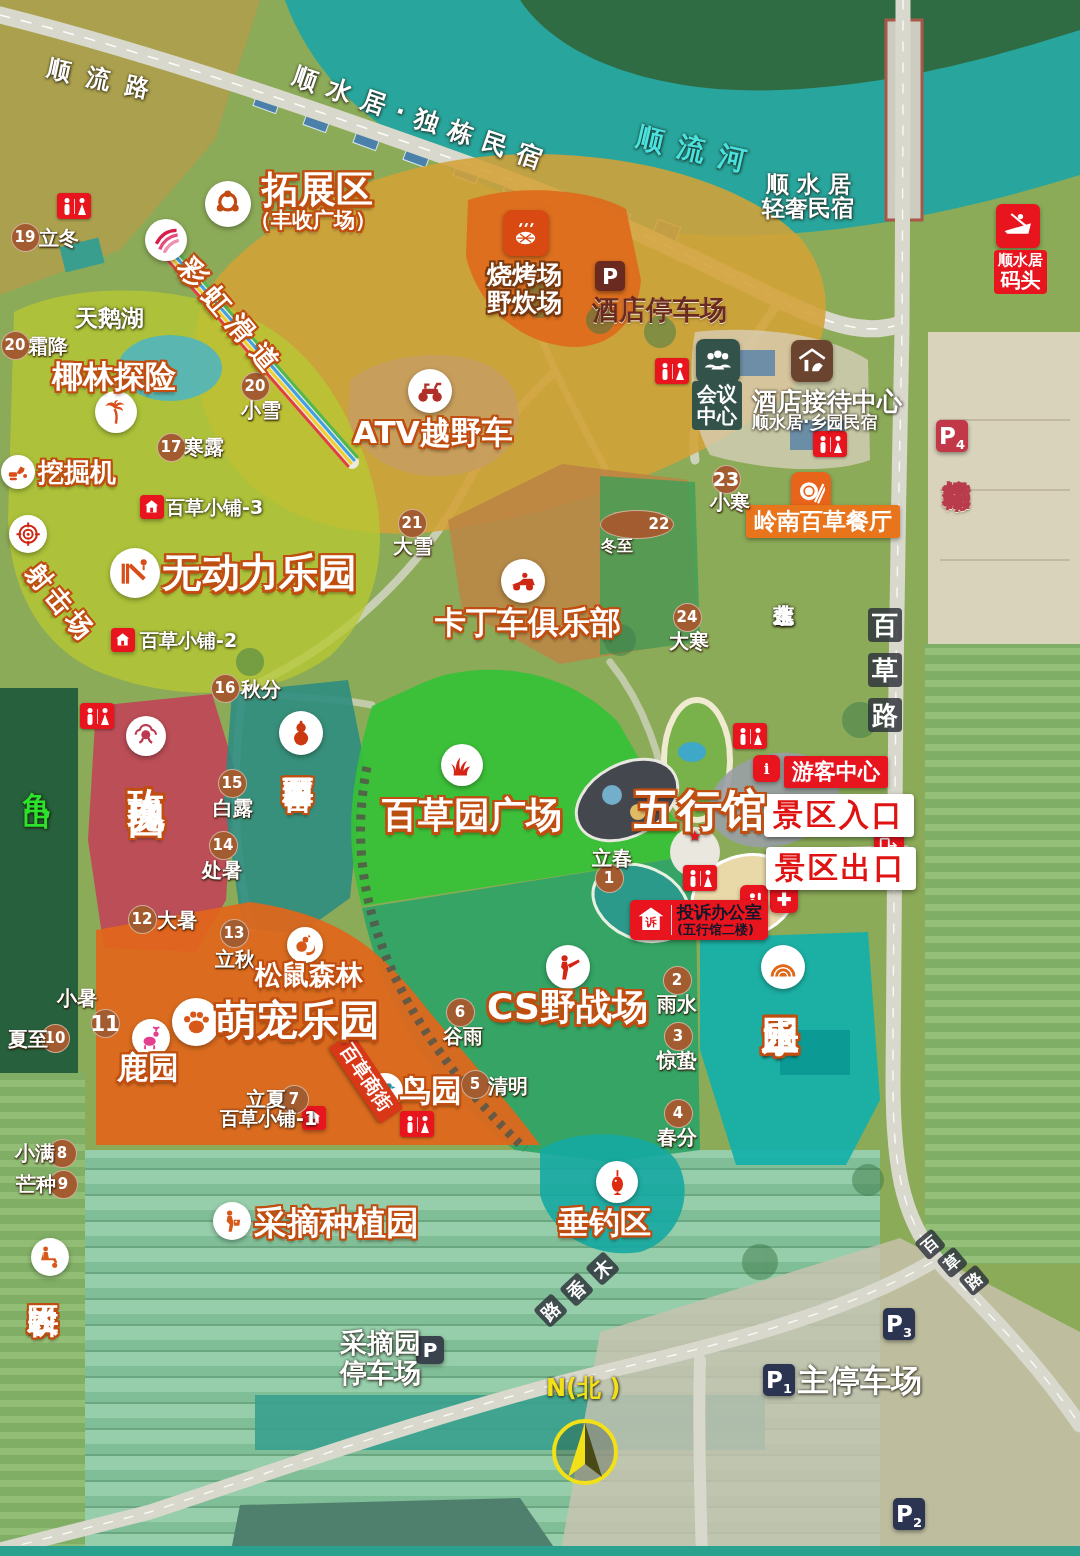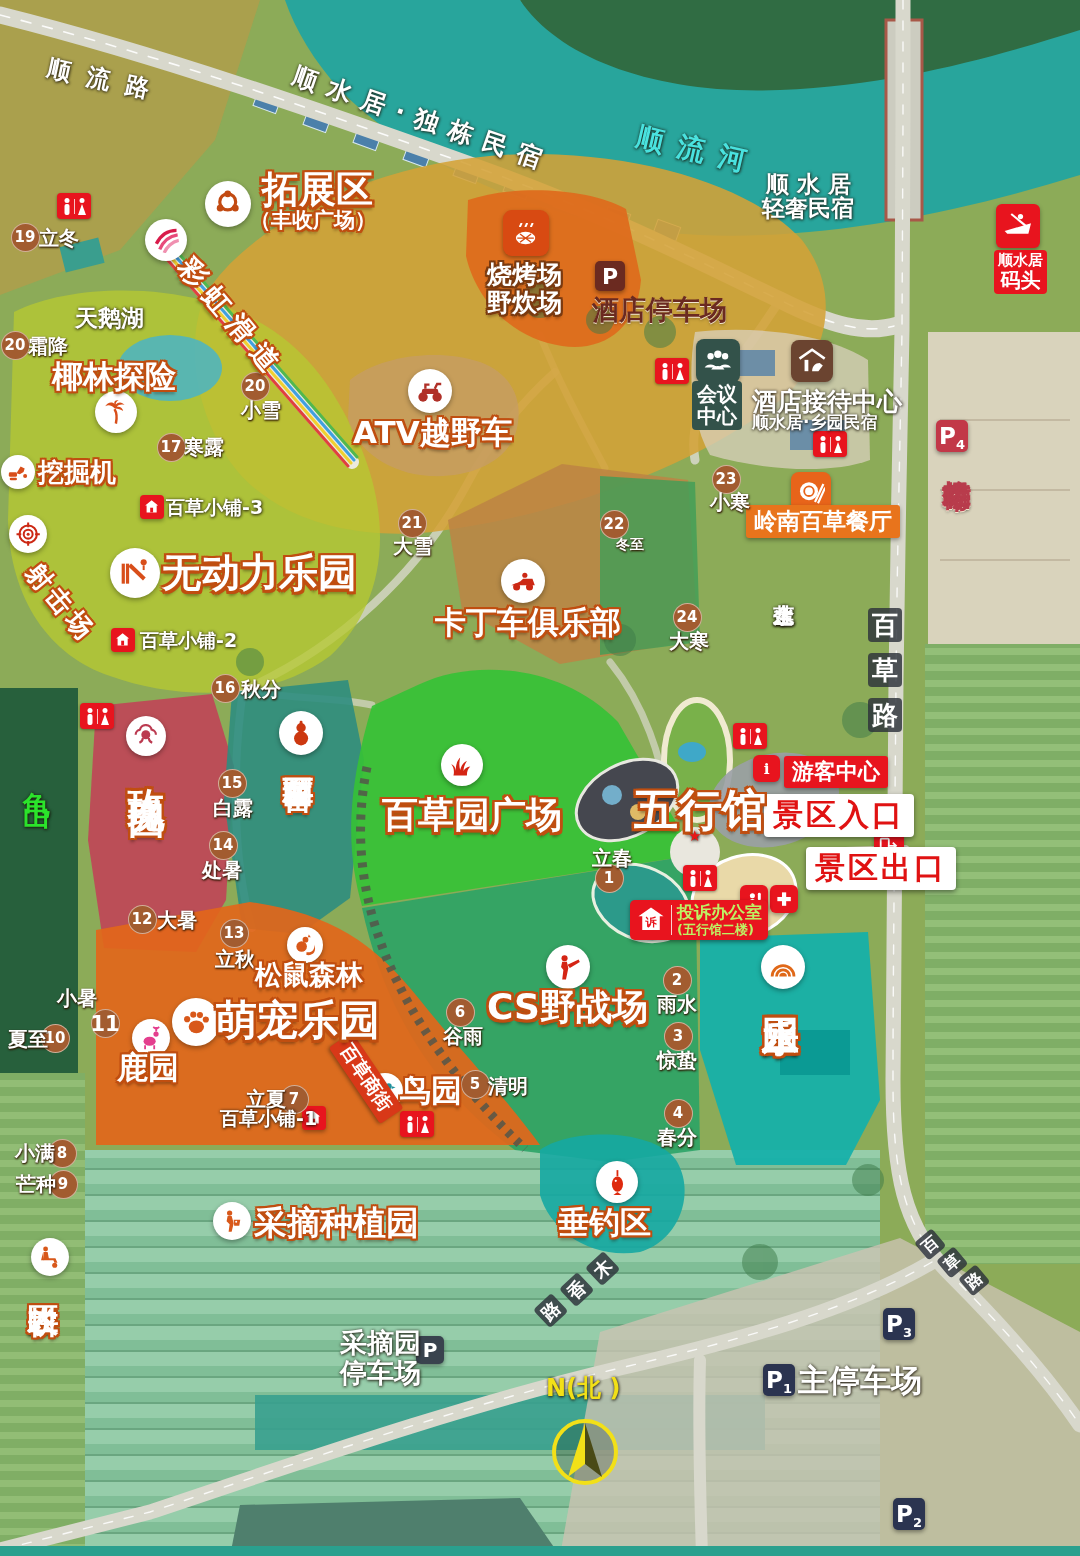--- a/index.html
+++ b/index.html
@@ -34,21 +34,21 @@
   .sq svg{width:72%;height:72%;}
   .ribbon{position:absolute;background:#e8141e;color:#fff;font-weight:bold;padding:1px 8px;
       border-radius:3px;box-shadow:0 2px 4px rgba(0,0,0,.35);z-index:17;white-space:nowrap;}
   .whitebox{position:absolute;background:#fff;color:#e01212;font-weight:bold;padding:1px 9px;
       border-radius:4px;box-shadow:0 2px 5px rgba(0,0,0,.45);letter-spacing:3px;z-index:17;white-space:nowrap;}
   .block2{position:absolute;background:#e8141e;color:#fff;font-weight:bold;text-align:center;
       border-radius:4px;padding:2px 4px;line-height:1.15;z-index:17;white-space:nowrap;}
   #complaint{position:absolute;left:630px;top:900px;background:#e8141e;border-radius:5px;display:flex;
       align-items:center;padding:3px 6px;gap:5px;z-index:17;box-shadow:0 2px 4px rgba(0,0,0,.4);}
   #complaint .cdiv{width:1px;height:30px;background:rgba(255,255,255,.8);}
-  #complaint .ct{color:#bef264;font-weight:bold;line-height:1.15;white-space:nowrap;}
+  #complaint .ct{color:#0f172a;font-weight:bold;line-height:1.15;white-space:nowrap;}
   #meeting-badge{position:absolute;left:692px;top:381px;background:#33524a;color:#fff;font-weight:bold;
       text-align:center;border-radius:4px;padding:2px 5px;line-height:1.12;z-index:17;}
   #compass{position:absolute;left:550px;top:1417px;width:70px;height:70px;z-index:18;}
 </style>
 </head>
 <body>
 
 <div id="map">
 
 <svg id="terrain" width="1080" height="1556" viewBox="0 0 1080 1556" xmlns="http://www.w3.org/2000/svg">
@@ -161,21 +161,21 @@
 </svg>
 
 <div class="sq" style="left:753px;top:755px;width:27px;height:27px;background:#e8141e;">
   <svg viewBox="0 0 24 24">
         <text x="12" y="19" font-size="19" fill="#fff" font-weight="bold" text-anchor="middle" font-family="DejaVu Serif,serif">i</text>
       </svg>
 </div>
 <div class="ribbon" style="left:784px;top:756px;font-size:22px;">游客中心</div>
 
 <div class="whitebox" style="left:764px;top:794px;font-size:30px;">景区入口</div>
-<div class="whitebox" style="left:766px;top:847px;font-size:30px;margin-left:40px;">景区出口</div>
+<div class="whitebox" style="left:766px;top:847px;font-size:30px;">景区出口</div>
 <div class="sq" style="left:874px;top:831px;width:30px;height:30px;background:#e8141e;">
   <svg viewBox="0 0 24 24">
         <rect x="3" y="4" width="9" height="16" rx="1" fill="none" stroke="#fff" stroke-width="2"></rect>
   <path d="M11 12h9M16.5 8.5L20 12l-3.5 3.5" stroke="#fff" stroke-width="2" fill="none"></path>
       </svg>
 </div>
 
 <div class="sq" style="left:996px;top:204px;width:44px;height:44px;background:#e8141e;">
   <svg viewBox="0 0 24 24">
         <path d="M2 16l20-6-2 8H4z" fill="#fff"></path>
@@ -347,23 +347,23 @@
     <div class="term-c" style="width: 27px; height: 27px; left: 156.5px; top: 432.5px; font-size: 15px;">17</div>
     <div class="term-t" style="left: 184px; top: 434px; font-size: 20px;">寒露</div>
     <div class="term-c" style="width: 27px; height: 27px; left: 0.5px; top: 330.5px; font-size: 15px;">20</div>
     <div class="term-t" style="left: 28px; top: 333px; font-size: 20px;">霜降</div>
     <div class="term-c" style="width: 27px; height: 27px; left: 10.5px; top: 222.5px; font-size: 15px;">19</div>
     <div class="term-t" style="left: 39px; top: 225px; font-size: 20px;">立冬</div>
     <div class="term-c" style="width: 27px; height: 27px; left: 240.5px; top: 371.5px; font-size: 15px;">20</div>
     <div class="term-t" style="left: 241px; top: 397px; font-size: 20px;">小雪</div>
     <div class="term-c" style="width: 27px; height: 27px; left: 397.5px; top: 508.5px; font-size: 15px;">21</div>
     <div class="term-t" style="left: 393px; top: 533px; font-size: 20px;">大雪</div>
-    <div class="term-c" style="width: 27px; height: 27px; left: 599.5px; top: 509.5px; font-size: 15px;">22</div>
-    <div class="term-t" style="left: 616px; top: 536px; font-size: 14px;">冬至</div>
-    <div class="term-c" style="width: 27px; height: 27px; left: 711.5px; top: 464.5px; font-size: 15px;">23</div>
+    <div class="term-c" style="width: 27px; height: 27px; left: 599.5px; top: 509.5px; font-size: 15px; padding-left: 45px;">22</div>
+    <div class="term-t" style="left: 601px; top: 536px; font-size: 16px;">冬至</div>
+    <div class="term-c" style="width: 27px; height: 27px; left: 711.5px; top: 464.5px; font-size: 19px;">23</div>
     <div class="term-t" style="left: 710px; top: 489px; font-size: 20px;">小寒</div>
     <div class="term-c" style="width: 27px; height: 27px; left: 672.5px; top: 602.5px; font-size: 15px;">24</div>
     <div class="term-t" style="left: 669px; top: 628px; font-size: 20px;">大寒</div>
     <div class="cicon" style="width: 46px; height: 46px; left: 205px; top: 181px;">
       <svg viewBox="0 0 24 24" xmlns="http://www.w3.org/2000/svg">
         <circle cx="12" cy="10.5" r="6.5" stroke="#c24a12" fill="none" stroke-width="2.6"></circle>
         <circle cx="12" cy="4" r="2.7" fill="#c24a12"></circle>
         <circle cx="5.8" cy="15.6" r="2.7" fill="#c24a12"></circle>
         <circle cx="18.2" cy="15.6" r="2.7" fill="#c24a12"></circle>
       </svg>

